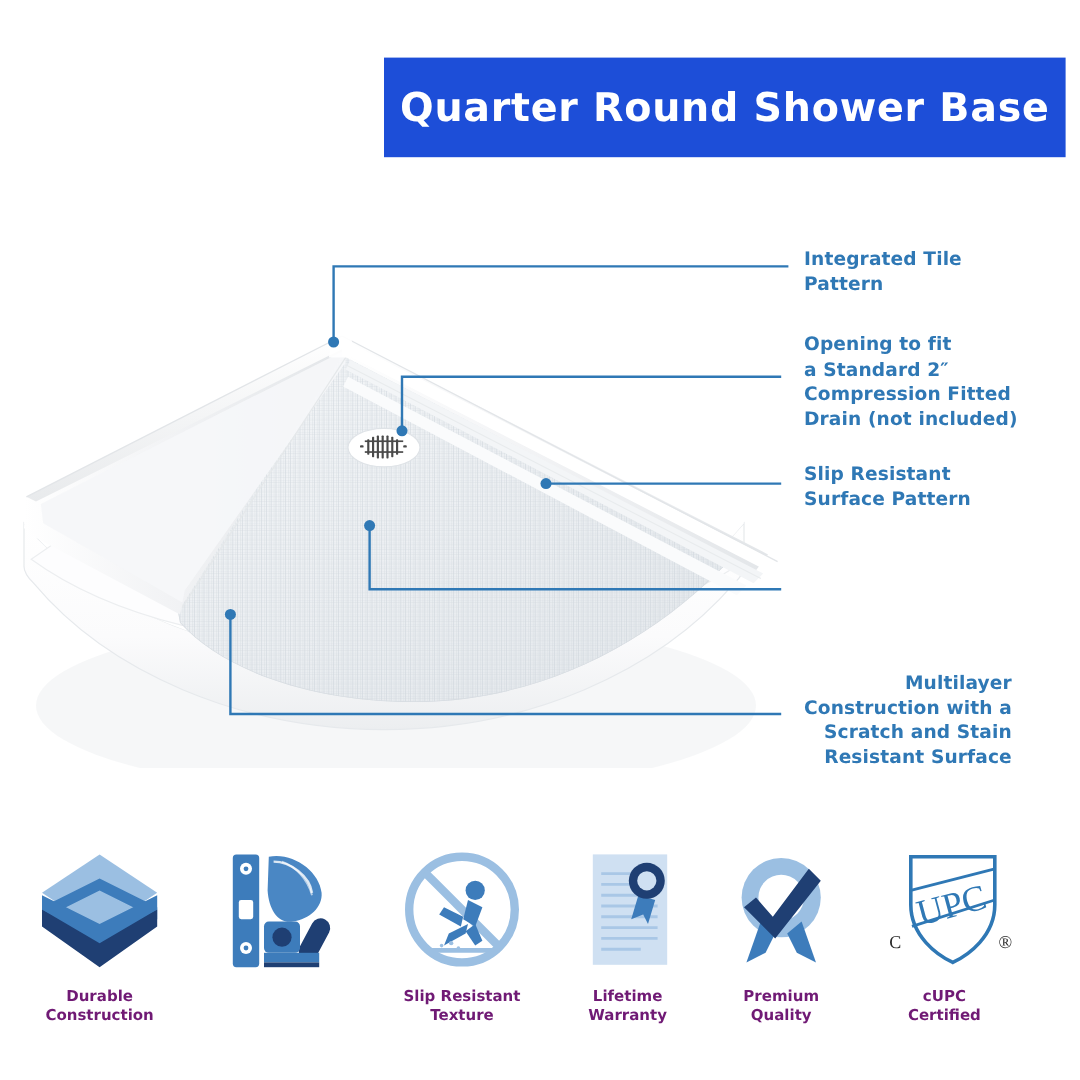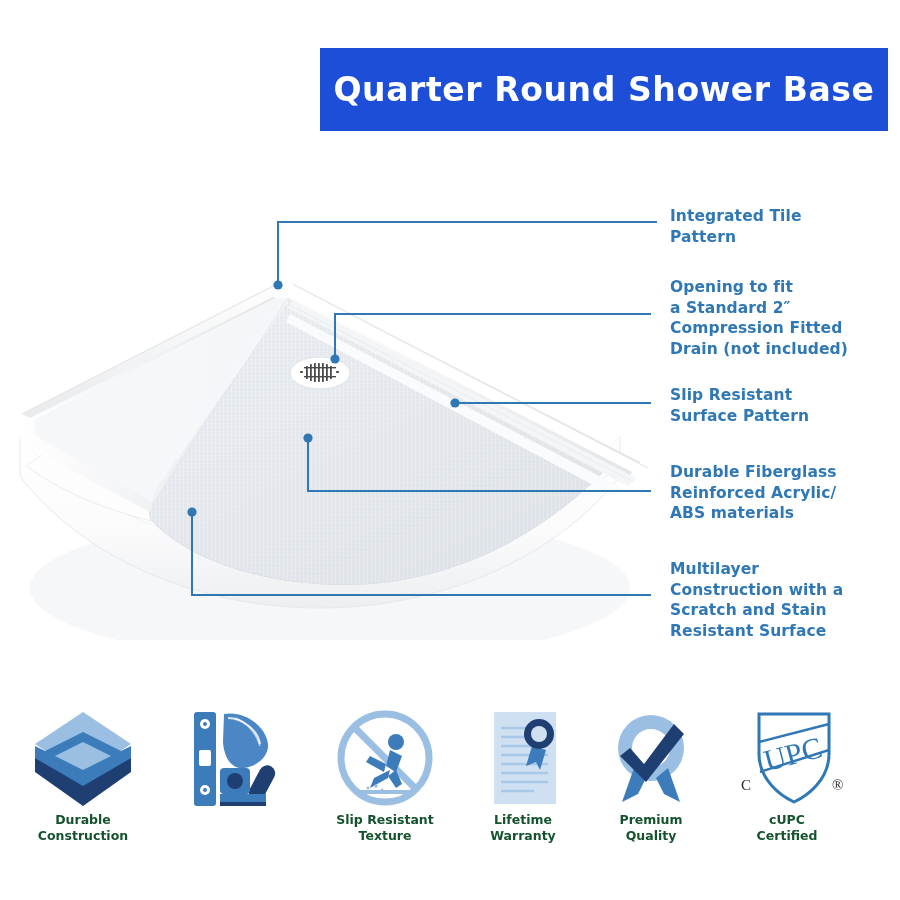--- a/index.html
+++ b/index.html
@@ -39,36 +39,37 @@
     font-weight:bold;
     line-height:20.5px;
     font-family:"DejaVu Sans", sans-serif;
     letter-spacing:0.1px;
     white-space:pre-line;
   }
   #callout-0{left:670px;top:206px;}
   #callout-1{left:670px;top:277px;}
   #callout-2{left:670px;top:385px;}
   #callout-3{left:670px;top:462px;}
-  #callout-4{left:670px;top:559px;}
+  #callout-4{left:670px;top:559px;text-align:right;}
 
   .leaders{position:absolute;left:0;top:0;width:900px;height:700px;pointer-events:none;}
 
   
   .features{
     position:absolute;left:0px;top:700px;width:900px;height:170px;
   }
   .feature{
     position:absolute;top:0;width:150px;text-align:center;
   }
   .feature .ficon{
     height:112px;display:flex;align-items:flex-end;justify-content:center;
   }
   .feature .flabel{
-    color:#14532d;
+    margin-top:10px;
+    color:#701a75;
     font-size:12.5px;
     font-weight:bold;
     line-height:16px;
     white-space:pre-line;
     font-family:"DejaVu Sans", sans-serif;
   }
 </style>
 </head>
 <body>
 
@@ -206,23 +207,20 @@
   </svg>
 
   <div class="callout" id="callout-0">Integrated Tile
 Pattern</div>
   <div class="callout" id="callout-1">Opening to fit
 a Standard 2″
 Compression Fitted
 Drain (not included)</div>
   <div class="callout" id="callout-2">Slip Resistant
 Surface Pattern</div>
-  <div class="callout" id="callout-3">Durable Fiberglass
-Reinforced Acrylic/
-ABS materials</div>
   <div class="callout" id="callout-4">Multilayer
 Construction with a
 Scratch and Stain
 Resistant Surface</div>
 
   <div class="features">
 
     <div class="feature" style="left:8px;">
       <div class="ficon">
         <svg width="110" height="106" viewBox="0 0 110 106" xmlns="http://www.w3.org/2000/svg">

